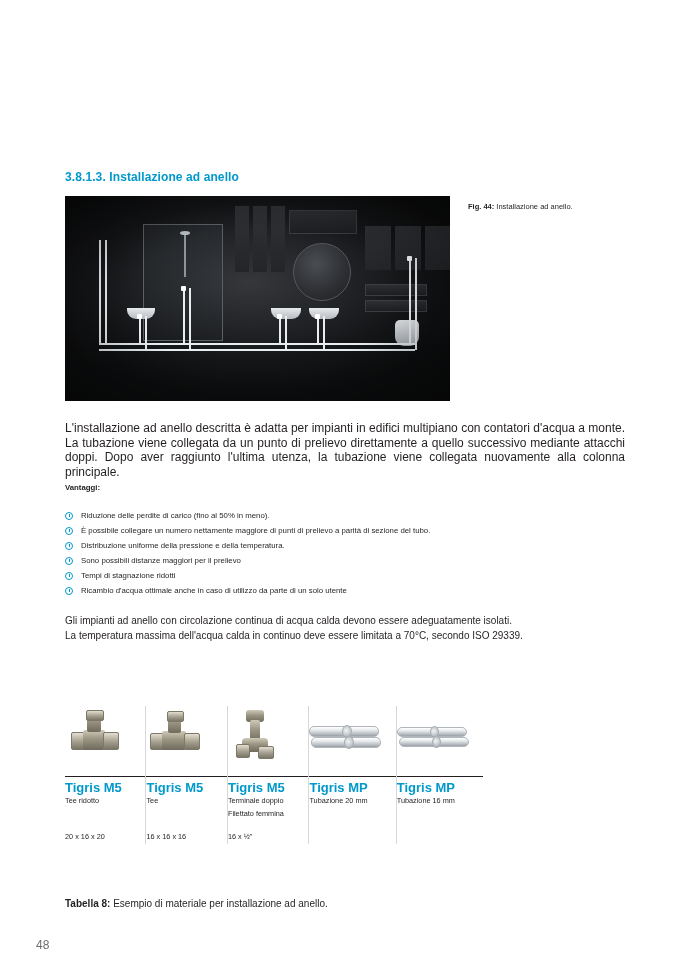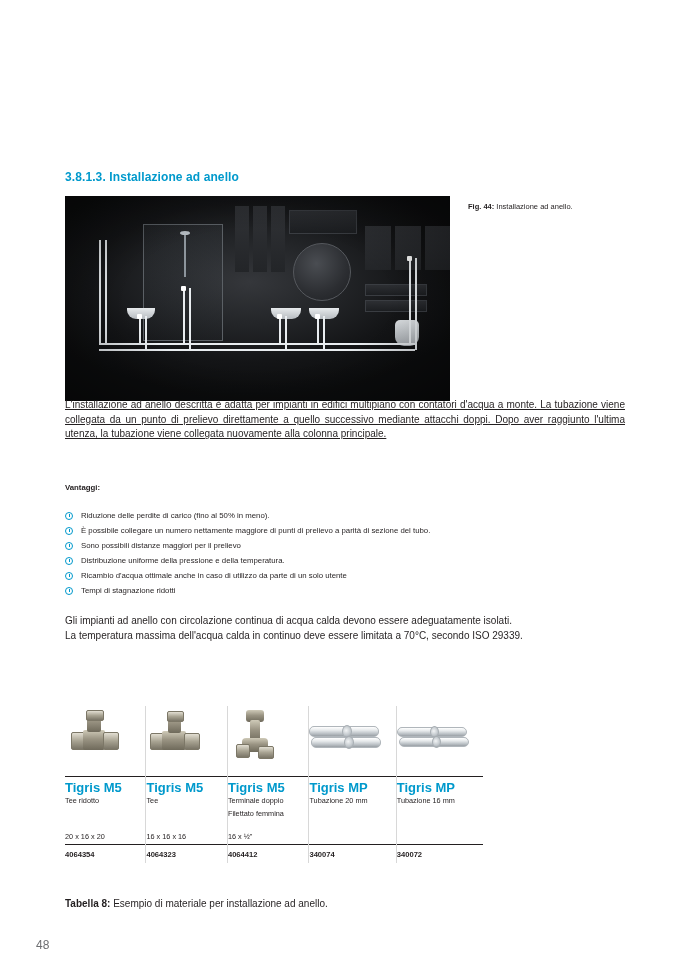--- a/index.html
+++ b/index.html
@@ -134,27 +134,26 @@
     font-size: 7.5px;
     line-height: 11px;
     color: #231f20;
   }
   .fig-caption b { font-weight: bold; }
 
   
   .body-par {
     position: absolute;
     left: 65px;
-    top: 398px;
+    top: 421px;
     width: 560px;
-    font-size: 10px;
+    font-size: 12px;
     line-height: 14.5px;
     text-align: justify;
     color: #231f20;
-    text-decoration: underline;
   }
 
   .adv-title {
     position: absolute;
     left: 65px;
     top: 483px;
     font-size: 7.8px;
     font-weight: bold;
   }
 
@@ -364,33 +363,33 @@
     <div class="bullet">
       <span class="bullet-icon"></span>
       <span>Riduzione delle perdite di carico (fino al 50% in meno).</span>
     </div>
     <div class="bullet">
       <span class="bullet-icon"></span>
       <span>È possibile collegare un numero nettamente maggiore di punti di prelievo a parità di sezione del tubo.</span>
     </div>
     <div class="bullet">
       <span class="bullet-icon"></span>
+      <span>Distribuzione uniforme della pressione e della temperatura.</span>
+    </div>
+    <div class="bullet">
+      <span class="bullet-icon"></span>
       <span>Sono possibili distanze maggiori per il prelievo</span>
     </div>
     <div class="bullet">
       <span class="bullet-icon"></span>
-      <span>Distribuzione uniforme della pressione e della temperatura.</span>
+      <span>Tempi di stagnazione ridotti</span>
     </div>
     <div class="bullet">
       <span class="bullet-icon"></span>
       <span>Ricambio d'acqua ottimale anche in caso di utilizzo da parte di un solo utente</span>
-    </div>
-    <div class="bullet">
-      <span class="bullet-icon"></span>
-      <span>Tempi di stagnazione ridotti</span>
     </div>
   </div>
 
   <div class="closing-par">
     <div>Gli impianti ad anello con circolazione continua di acqua calda devono essere adeguatamente isolati.</div>
     <div>La temperatura massima dell'acqua calda in continuo deve essere limitata a 70°C, secondo ISO 29339.</div>
   </div>
 
   <table class="prod-table">
     <tbody>
@@ -472,27 +471,20 @@
     </tr>
 
     <tr class="dim-row">
       <td class="txt-cell">20 x 16 x 20</td>
       <td class="txt-cell">16 x 16 x 16</td>
       <td class="txt-cell">16 x ½"</td>
       <td class="txt-cell"></td>
       <td class="txt-cell last"></td>
     </tr>
 
-    <tr class="code-row">
-      <td class="txt-cell code">4064354</td>
-      <td class="txt-cell code">4064323</td>
-      <td class="txt-cell code">4064412</td>
-      <td class="txt-cell code">340074</td>
-      <td class="txt-cell code last">340072</td>
-    </tr>
   </tbody>
     </table>
 
   <div class="table-caption">
     <b>Tabella 8:</b><span> Esempio di materiale per installazione ad anello.</span>
   </div>
 
   <div class="page-number">48</div>
 
 </div>

